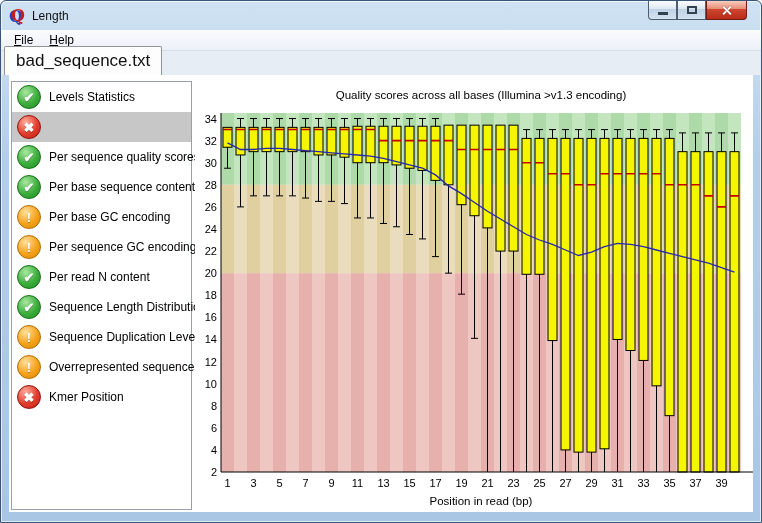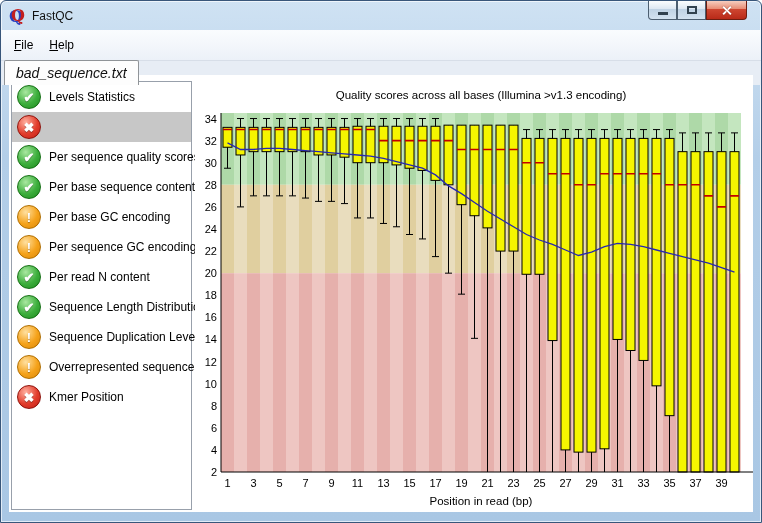--- a/index.html
+++ b/index.html
@@ -26,29 +26,29 @@
     border-color:#6e1d10; }
   .glyph-min { width:10px; height:3px; background:#32424f; margin-top:6px; }
   .glyph-max { width:10px; height:8px; border:2px solid #32424f; }
   .glyph-close { position:relative; width:11px; height:11px; }
   .glyph-close::before, .glyph-close::after { content:""; position:absolute; left:5px; top:0;
     width:2px; height:11px; background:#fff; box-shadow:0 0 1px #7a2214; }
   .glyph-close::before { transform:rotate(45deg); }
   .glyph-close::after  { transform:rotate(-45deg); }
 
   
-  .menubar { height:31px; background:linear-gradient(#fafcfe,#ecf1f8);
+  .menubar { height:21px; background:linear-gradient(#fafcfe,#ecf1f8);
     border-bottom:1px solid #d7dee8; display:flex; align-items:center; padding-left:5px; }
   .menu-item { font-size:12px; color:#000; padding:2px 8px; }
   .menu-item .ul { text-decoration:underline; }
 
   
   .tabrow { height:24px; background:#e7edf5; display:flex; align-items:flex-end; padding-left:3px; }
-  .tab { font-size:14px; color:#111; background:#f0f1f2; border:1px solid #909498;
-    border-bottom:none; border-radius:2px 2px 0 0; padding:2px 9px 3px; margin-right:2px;font-style:italic; }
+  .tab { font-size:17px; color:#111; background:#f0f1f2; border:1px solid #909498;
+    border-bottom:none; border-radius:2px 2px 0 0; padding:2px 9px 3px; margin-right:2px; }
   .tab.active { background:#fdfdfd; padding:4px 11px 4px; position:relative; z-index:3; }
 
   
   .content { position:absolute; left:8px; right:8px; top:74px; bottom:10px; background:#fff; }
   .sidebar { position:absolute; left:2px; top:6px; width:181px; bottom:2px;
     border:1px solid #98a0ab; background:#fff; }
   .side-item { height:30px; display:flex; align-items:center; padding-left:5px;
     font-size:12px; color:#000; white-space:nowrap; }
   .side-item.selected { background:#c7c7c7; }
   .orb { flex:0 0 24px; width:24px; height:24px; border-radius:50%; margin-right:8px;
@@ -62,21 +62,21 @@
   .chart-panel { position:absolute; left:186px; top:0; right:0; bottom:0; background:#fff; }
   svg text { font-family:"Liberation Sans", sans-serif; }
 </style>
 </head>
 <body>
 
 <div class="window">
 
   <div class="titlebar">
     <span class="app-icon">Q</span>
-    <span class="window-title">FastQC</span>
+    <span class="window-title">Length</span>
     <div class="controls">
         <div class="ctrl first">
           <div class="glyph-min"></div>
         </div>
         <div class="ctrl">
           <div class="glyph-max"></div>
         </div>
         <div class="ctrl close">
           <div class="glyph-close"></div>
         </div>

